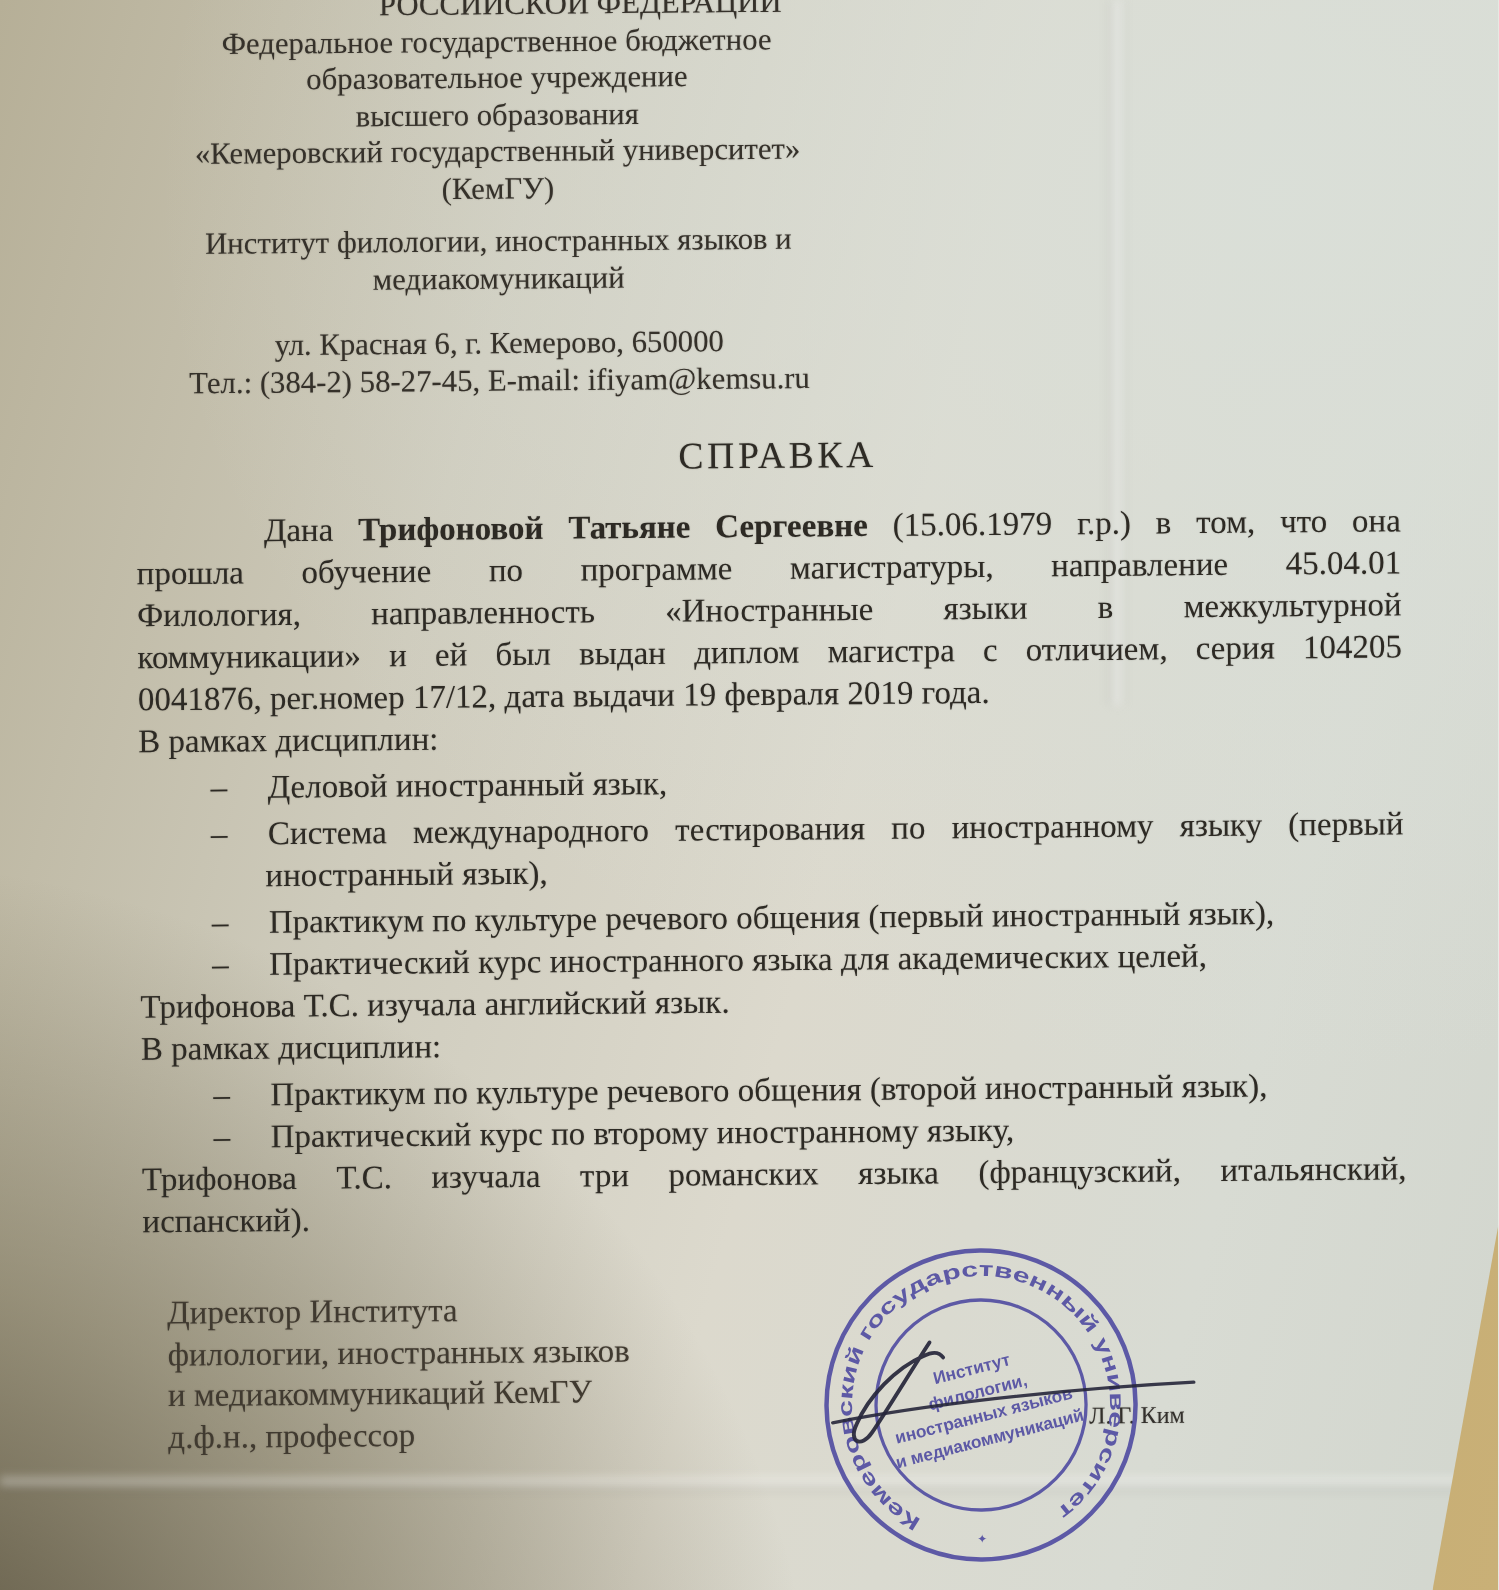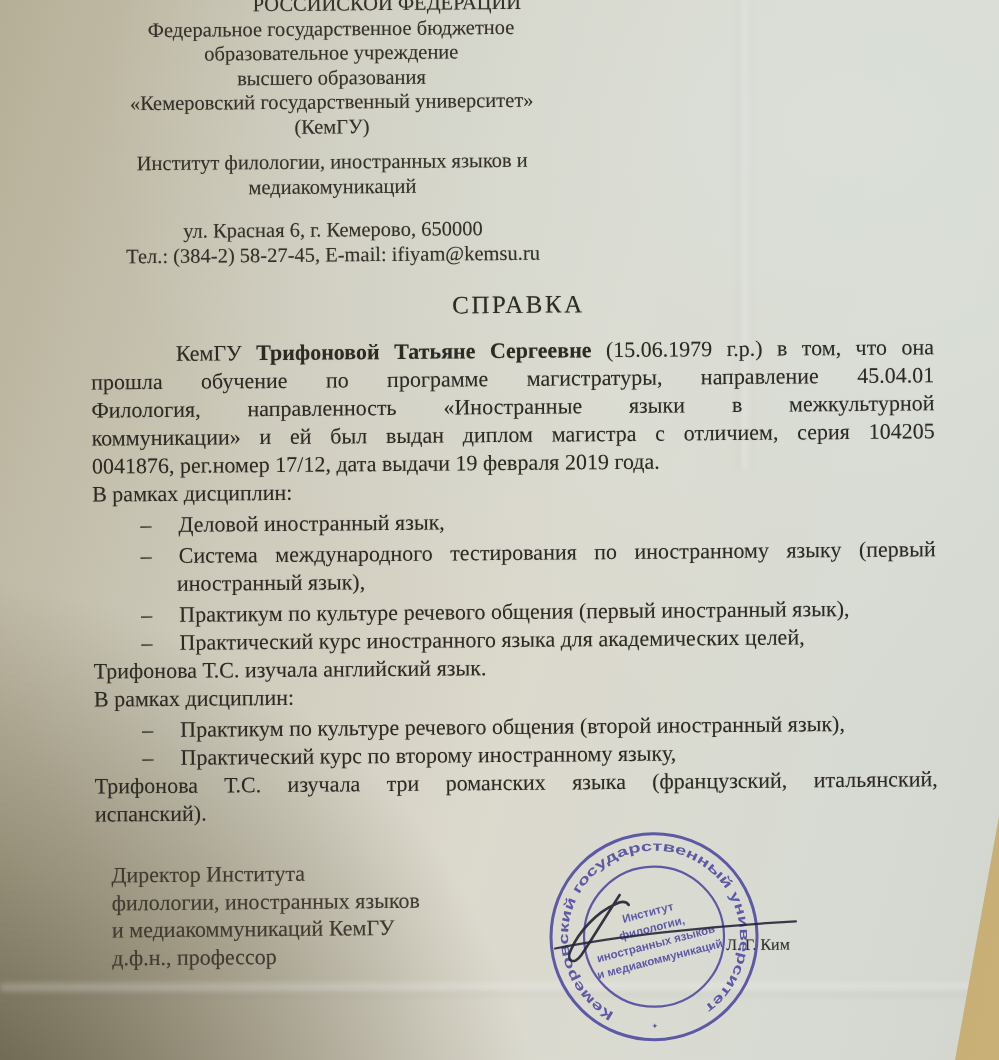--- a/index.html
+++ b/index.html
@@ -85,21 +85,21 @@
   </div>
 
   <div id="head3" class="head-block txt">
     <div>ул. Красная 6, г. Кемерово, 650000</div>
     <div>Тел.: (384-2) 58-27-45, E-mail: ifiyam@kemsu.ru</div>
   </div>
 
   <div class="doc-title">СПРАВКА</div>
 
   <div class="body-block">
-    <div class="ln j indent"><span>КемГУ </span><b>Трифоновой Татьяне Сергеевне</b><span> (15.06.1979 г.р.) в том, что она</span></div>
+    <div class="ln j indent"><span>Дана </span><b>Трифоновой Татьяне Сергеевне</b><span> (15.06.1979 г.р.) в том, что она</span></div>
     <div class="ln j">прошла обучение по программе магистратуры, направление 45.04.01</div>
     <div class="ln j">Филология, направленность «Иностранные языки в межкультурной</div>
     <div class="ln j">коммуникации» и ей был выдан диплом магистра с отличием, серия 104205</div>
     <div class="ln">0041876, рег.номер 17/12, дата выдачи 19 февраля 2019 года.</div>
     <div class="ln">В рамках дисциплин:</div>
     <div class="ln bullet mt3"><span class="dash">–</span><span>Деловой иностранный язык,</span></div>
     <div class="ln bullet j mt3"><span class="dash">–</span><span>Система международного тестирования по иностранному языку (первый</span></div>
     <div class="ln bullet-cont">иностранный язык),</div>
     <div class="ln bullet mt3"><span class="dash">–</span><span>Практикум по культуре речевого общения (первый иностранный язык),</span></div>
     <div class="ln bullet"><span class="dash">–</span><span>Практический курс иностранного языка для академических целей,</span></div>

